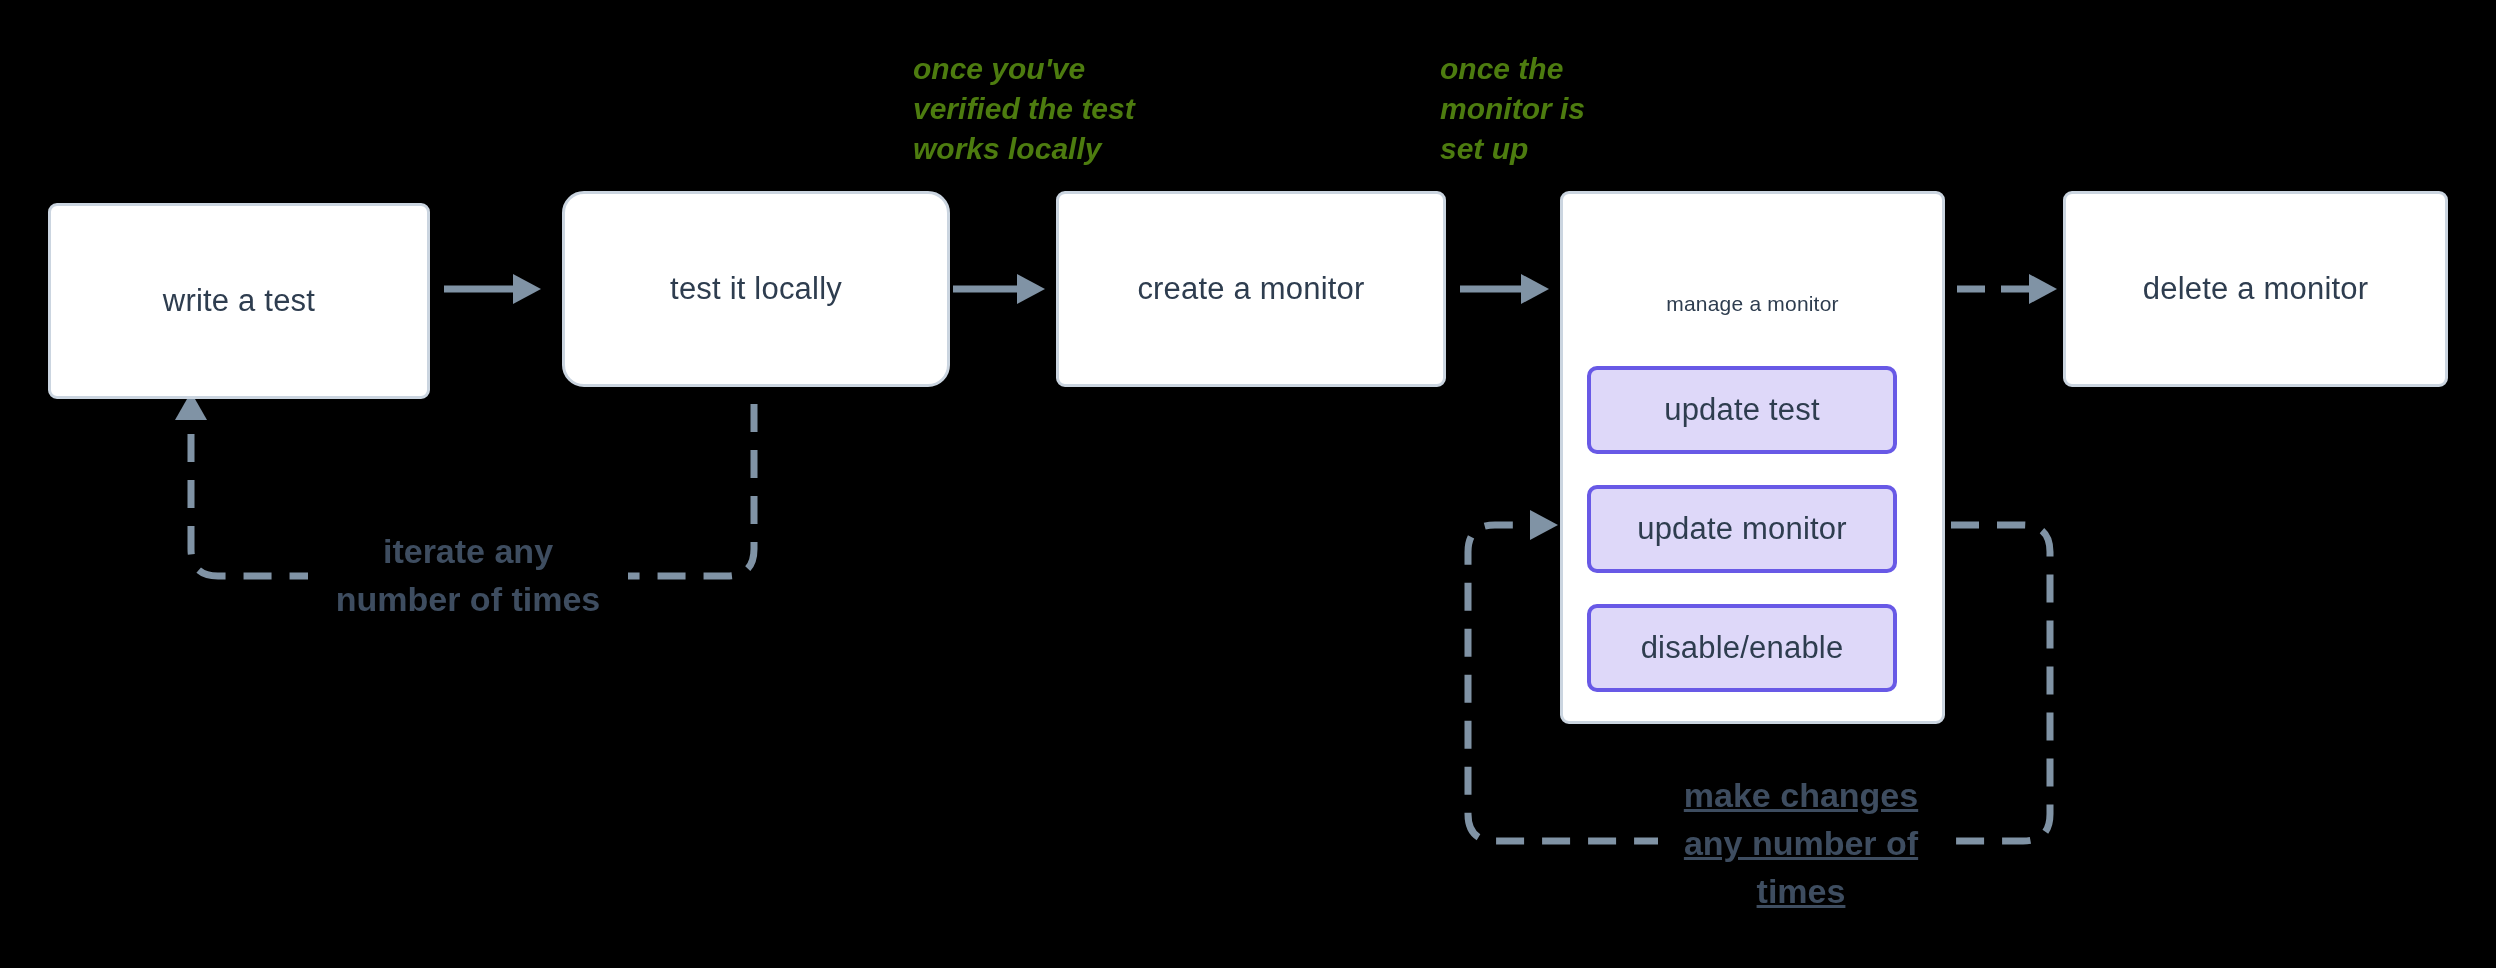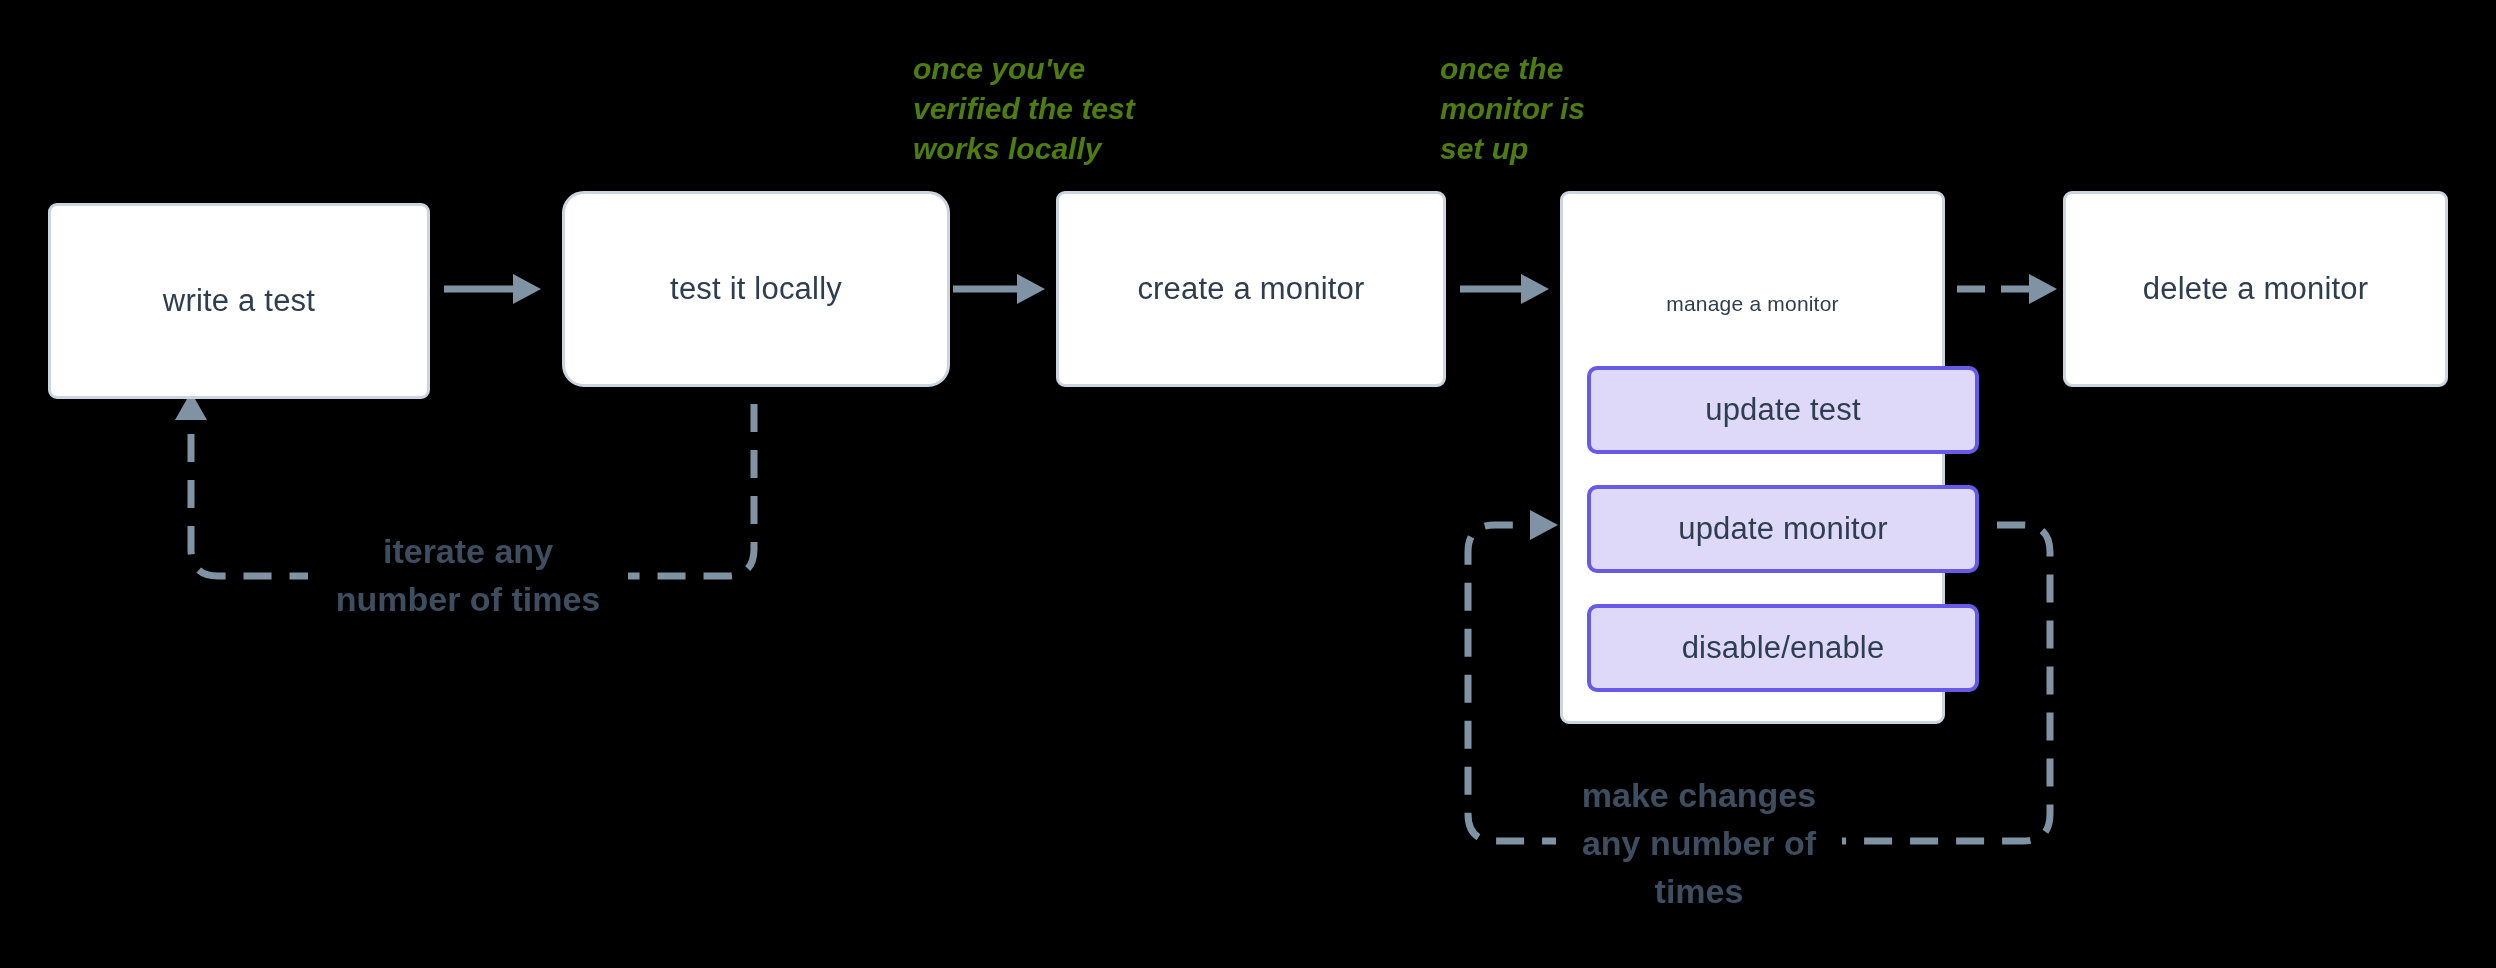--- a/index.html
+++ b/index.html
@@ -19,41 +19,41 @@
   .n-test   {left:562px; top:191px; width:388px; height:196px;border-radius:22px;}
   .n-create {left:1056px;top:191px; width:390px; height:196px;}
   .n-manage {left:1560px;top:191px; width:385px; height:533px; display:block;}
   .n-delete {left:2063px;top:191px; width:385px; height:196px;}
 
   .manage-title{
     position:absolute;left:0;top:74px;width:100%;text-align:center;
     font-size:21px;color:#2e3d4f;line-height:48px;margin-top:12px;
   }
   .subnode{
-    position:absolute;left:24px;width:392px;height:88px;
+    position:absolute;left:24px;width:310px;height:88px;
     background:#ded8f9;border:4px solid #6859e6;border-radius:10px;
     display:flex;align-items:center;justify-content:center;
     color:#2e3d4f;font-size:31px;
   }
   .sub-0{top:172px;} .sub-1{top:291px;} .sub-2{top:410px;}
 
   .annotation{
     position:absolute;color:#4d7c0f;font-style:italic;font-weight:600;
     font-size:30px;line-height:40px;text-align:left;white-space:nowrap;
   }
   .a-verify{left:913px;top:49px;}
   .a-setup {left:1440px;top:49px;}
   .annotation span{display:block;}
 
   .loop-label{
     position:absolute;color:#3e4d60;font-weight:700;font-size:34px;line-height:48px;
     text-align:center;background:#000000;
   }
   .l-iterate{left:308px;top:527px;width:320px;}
-  .l-changes{left:1556px;top:771px;width:286px;}
+  .l-changes{left:1658px;top:771px;width:286px;text-decoration:underline;}
   .loop-label span{display:block;}
 </style>
 </head>
 <body>
 
 <div class="canvas">
 
   <svg class="edges" viewBox="0 0 2496 968">
 
     <g>

